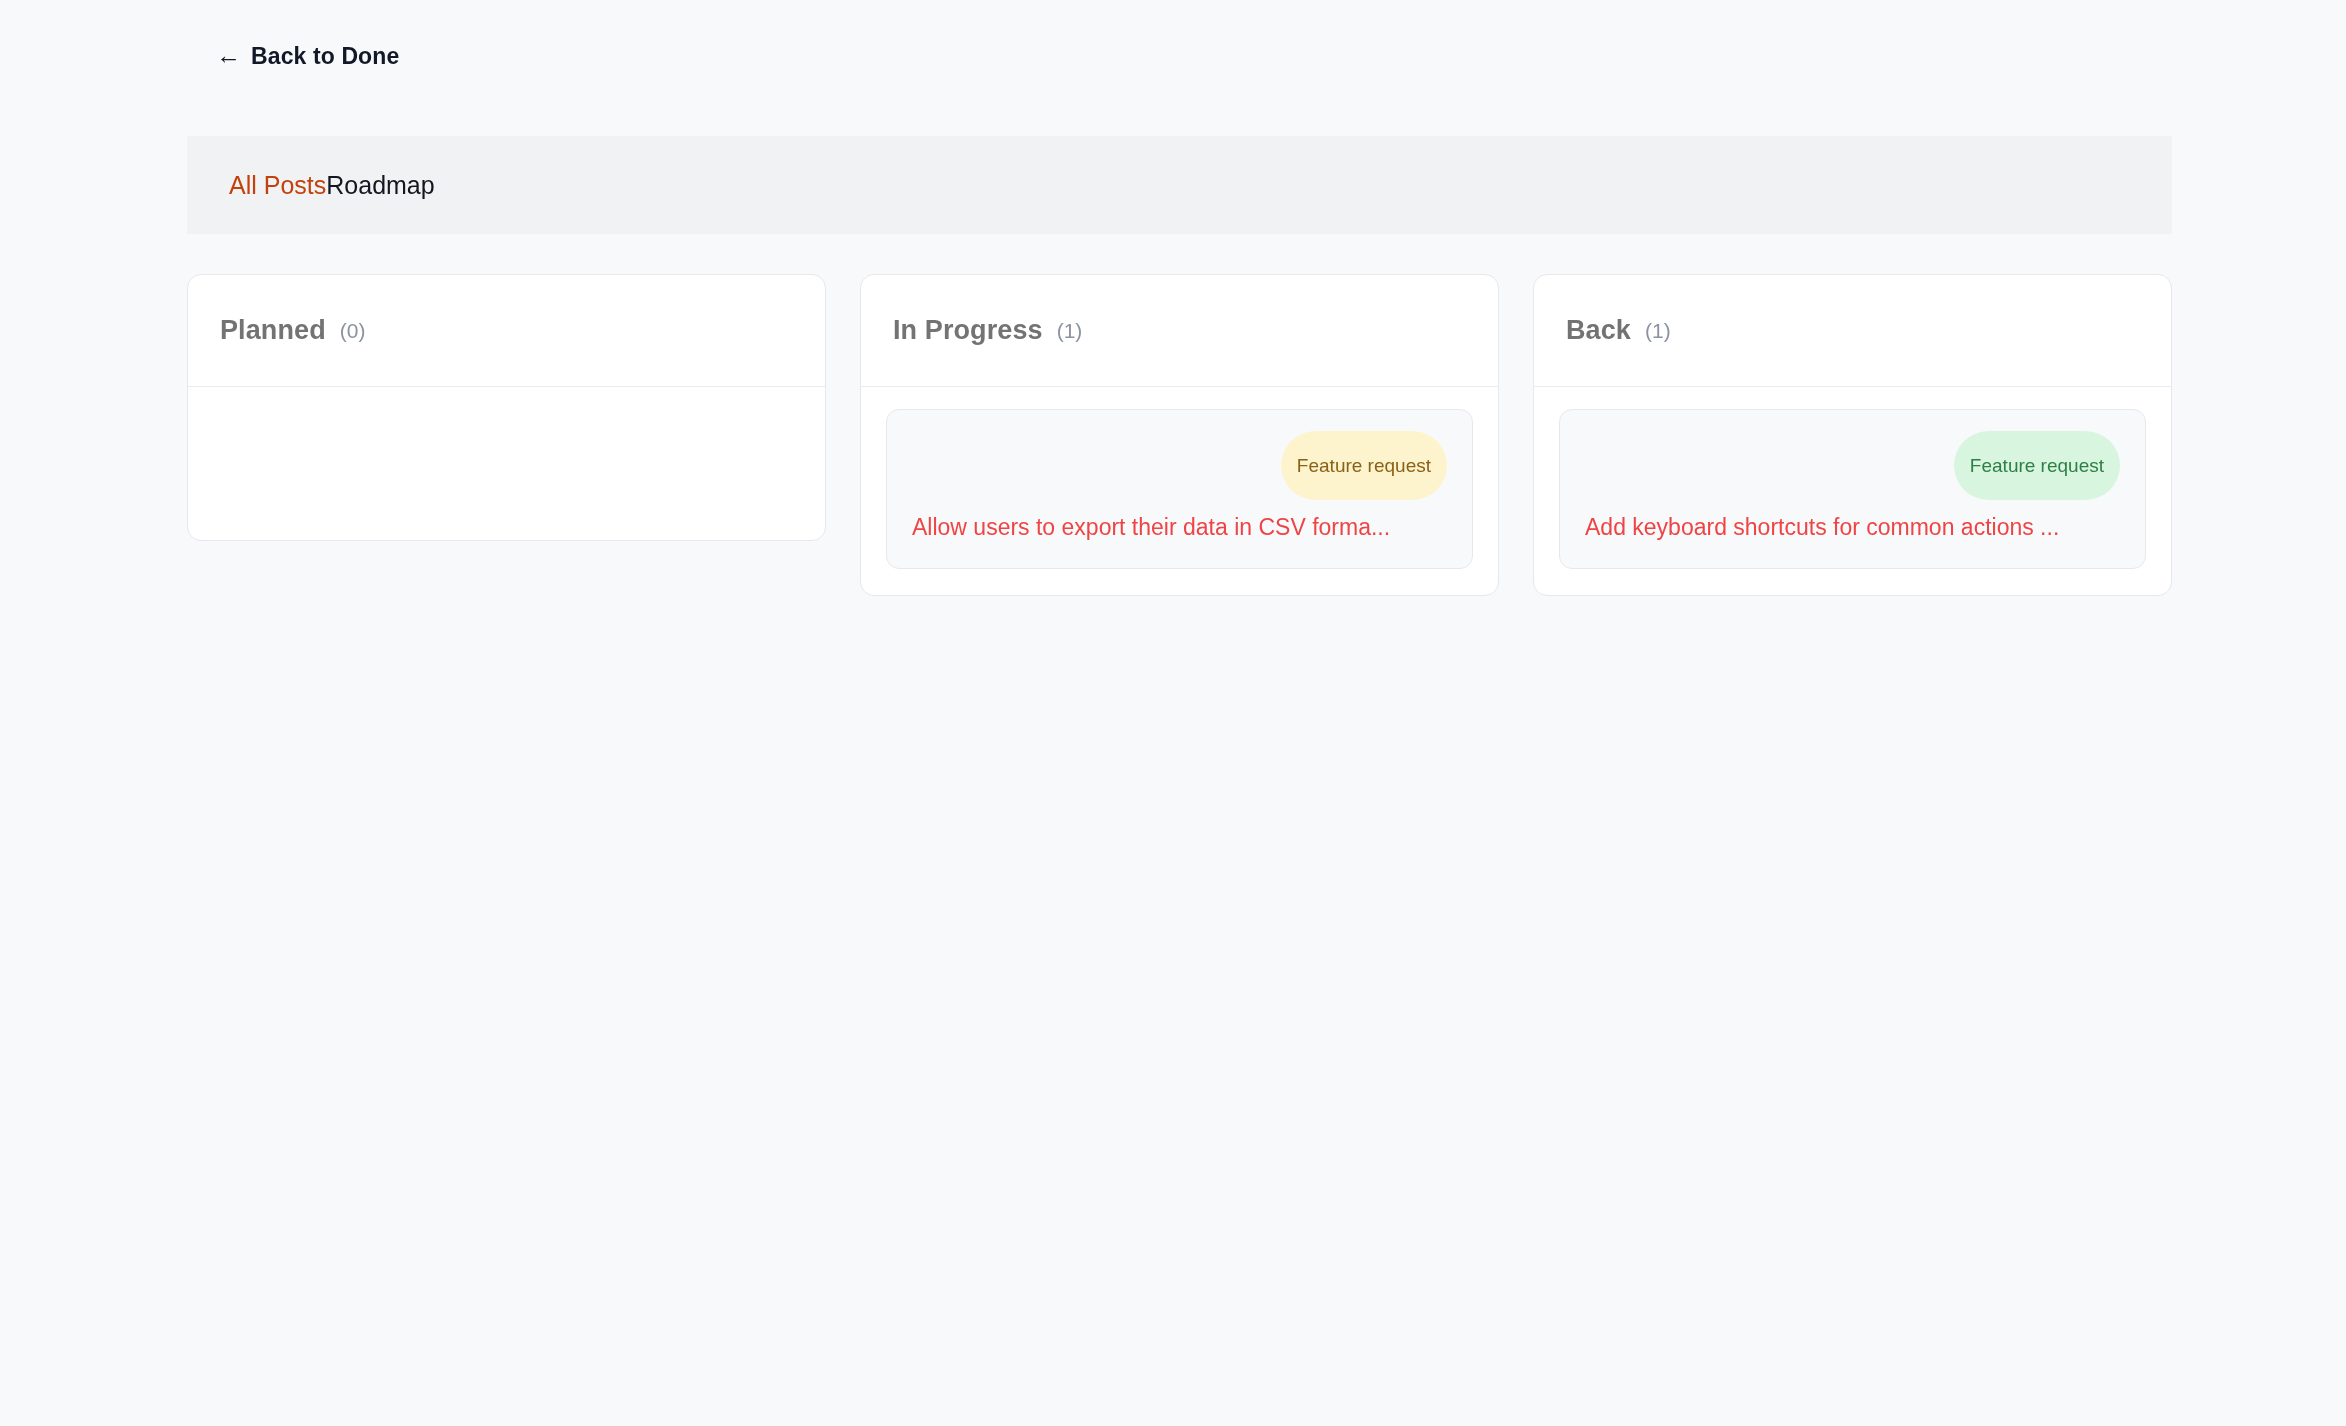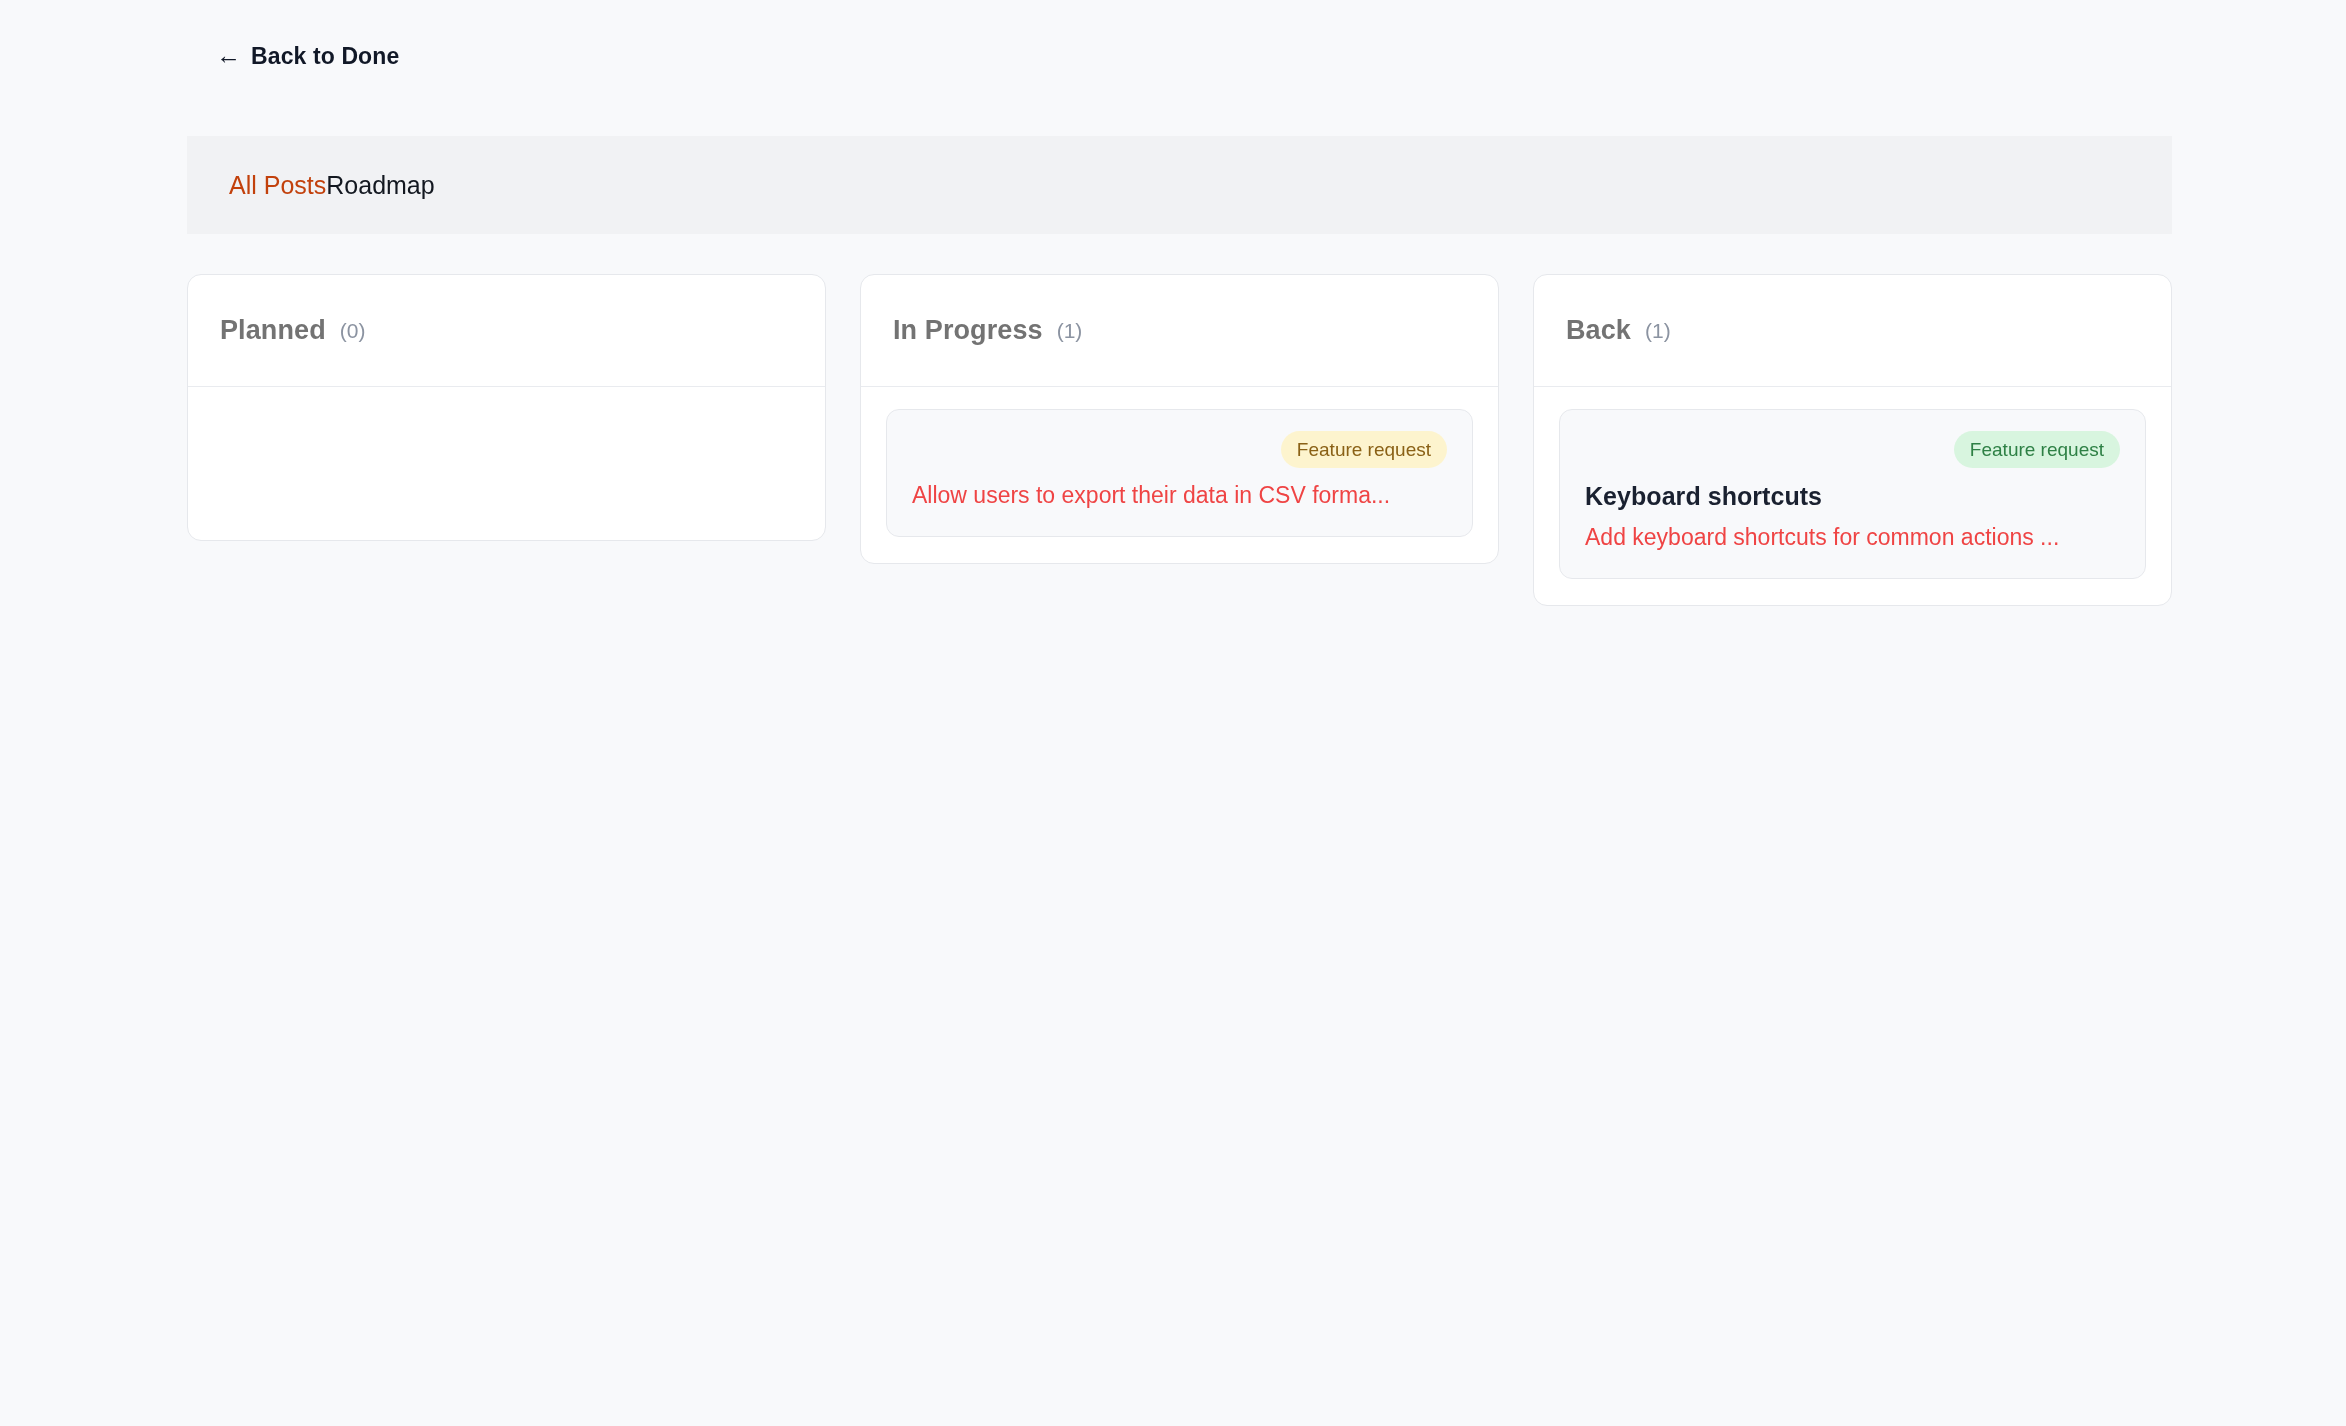--- a/index.html
+++ b/index.html
@@ -130,21 +130,21 @@
   }
   .card-badge-row {
     display: flex;
     justify-content: flex-end;
     margin-bottom: 13px;
   }
   .badge {
     display: inline-block;
     font-size: 19px;
     line-height: 1;
-    padding: 9px 16px;
+    padding: 25px 16px;
     border-radius: 999px;
     white-space: nowrap;
   }
   .badge.amber { background: #fdf4ce; color: #8a6116; }
   .badge.green { background: #d8f5df; color: #2e8045; }
 
   .card-title {
     font-size: 25px;
     font-weight: 700;
     color: #1a2130;
@@ -202,20 +202,19 @@
       <div class="column">
         <div class="column-header">
           <span class="column-title">Back</span>
           <span class="column-count">(1)</span>
         </div>
         <div class="column-body">
           <div class="card">
             <div class="card-badge-row">
               <span class="badge green">Feature request</span>
             </div>
-            <div class="card-title">Keyboard shortcuts</div>
             <div class="card-desc">Add keyboard shortcuts for common actions ...</div>
           </div>
         </div>
       </div>
     </div>
 
 </div>
 
 </body></html>

